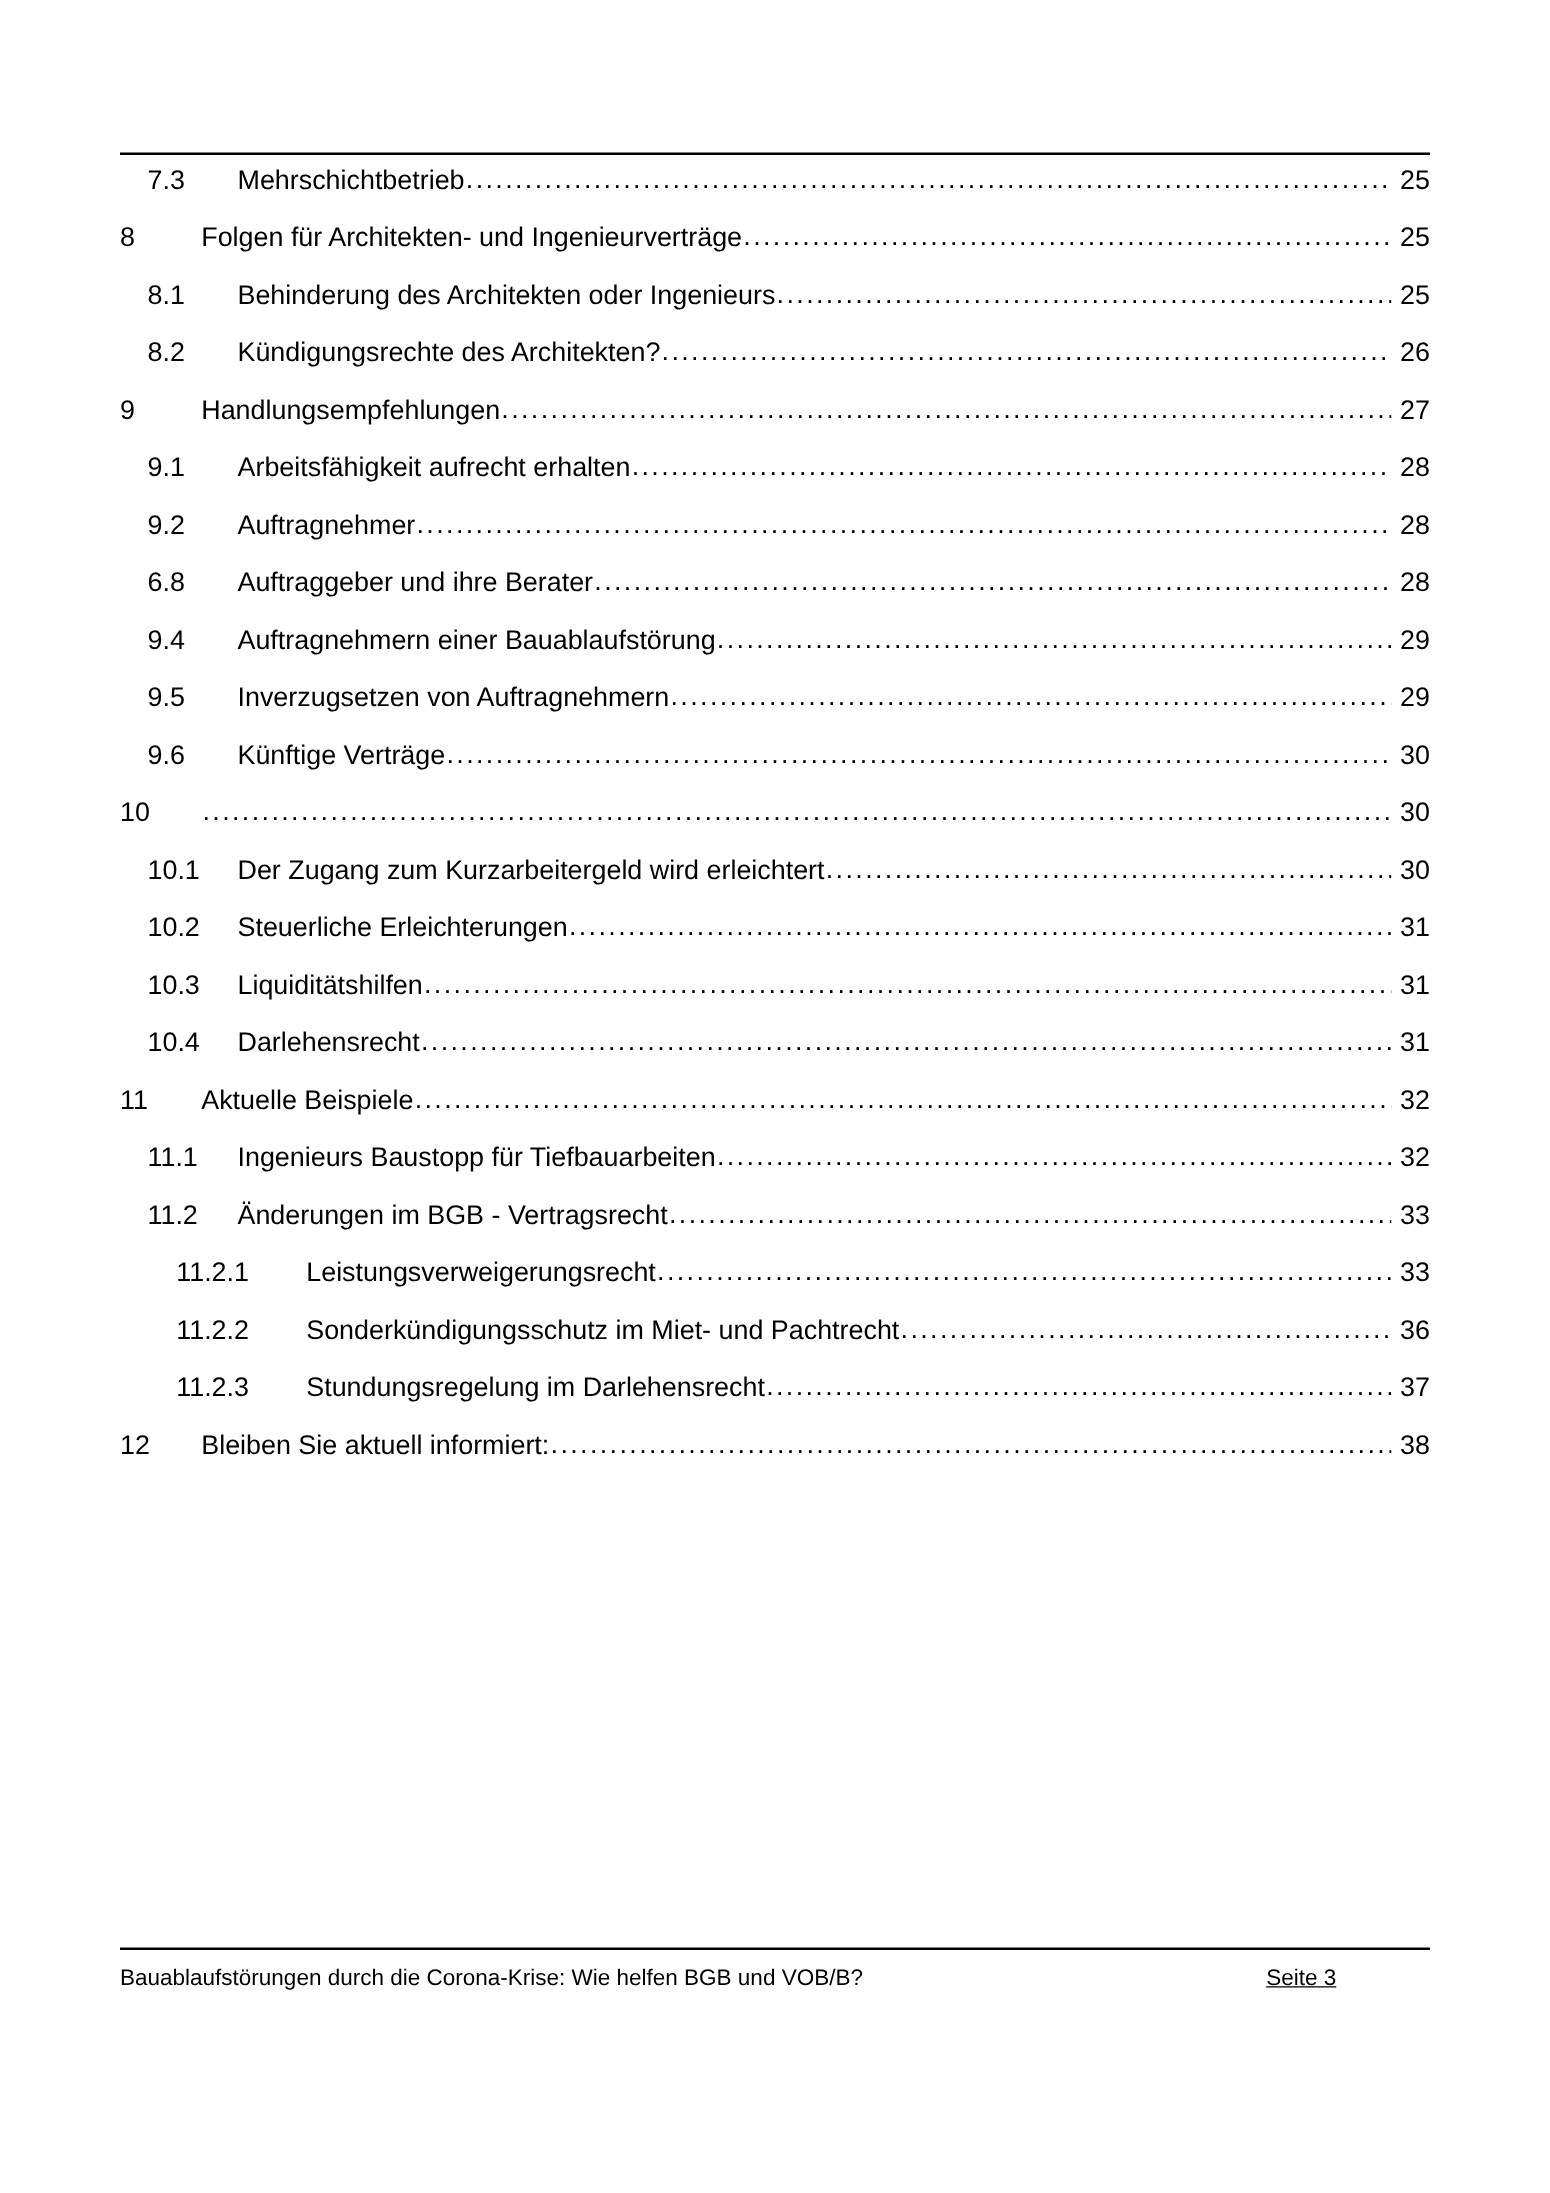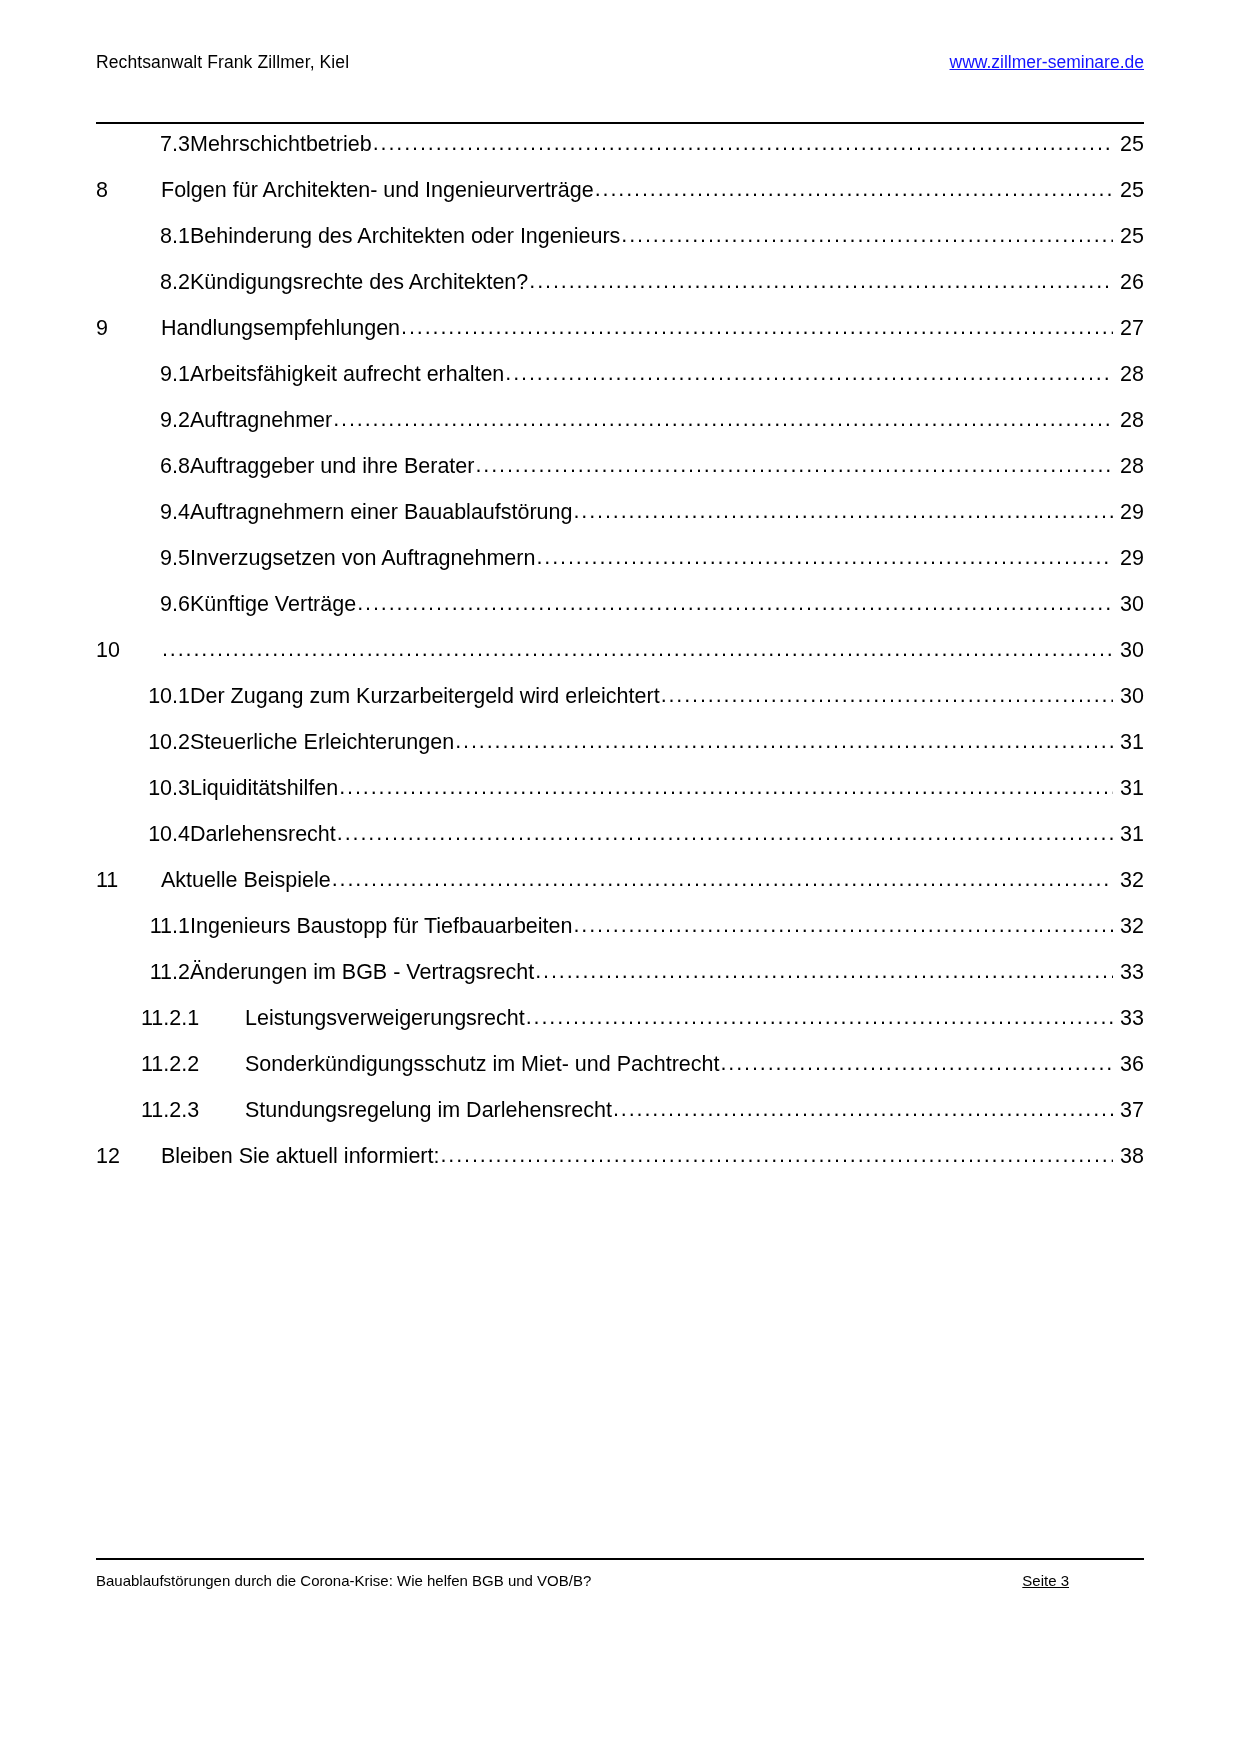--- a/index.html
+++ b/index.html
@@ -85,21 +85,21 @@
   }
   .toc-row .pg {
     flex: 0 0 auto;
     text-align: right;
     min-width: 30px;
     white-space: nowrap;
   }
 
   
   .lvl1 .num { width: 65px; padding-left: 0px; }
-  .lvl2 .num { width: 72px; padding-left: 22px; text-align: right; }
+  .lvl2 .num { width: 72px; padding-left: 22px; }
   .lvl3 .num { width: 104px; padding-left: 45px; }
 
   .lvl1 .title { padding-left: 0px; }
   .lvl2 .title { padding-left: 0px; }
   .lvl3 .title { padding-left: 0px; }
 
   
   .footer-rule {
     position: absolute;
     left: 96px;
@@ -108,34 +108,30 @@
     border-top: 2px solid #000000;
   }
   .doc-footer {
     position: absolute;
     left: 96px;
     right: 96px;
     top: 1572px;
     display: flex;
     align-items: baseline;
     justify-content: space-between;
-    font-size: 15px;
+    font-size: 18px;
   }
   .footer-left { white-space: nowrap; }
   .footer-right { white-space: nowrap; padding-right: 75px; text-decoration: underline; }
 </style>
 </head>
 <body>
 
 <div class="page">
 
-  <div class="doc-header">
-    <div class="header-left">Rechtsanwalt Frank Zillmer, Kiel</div>
-    <div class="header-right">www.zillmer-seminare.de</div>
-  </div>
   <div class="header-rule"></div>
 
   <div class="toc">
       <div class="toc-row lvl2">
         <span class="num">7.3</span>
         <span class="title">Mehrschichtbetrieb</span>
         <span class="leader">........................................................................................................................................................................................................</span>
         <span class="pg">25</span>
       </div>
       <div class="toc-row lvl1">

